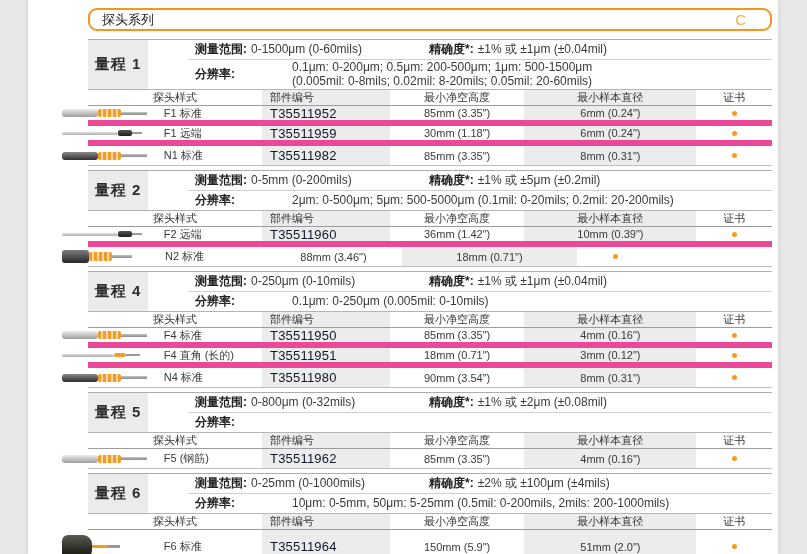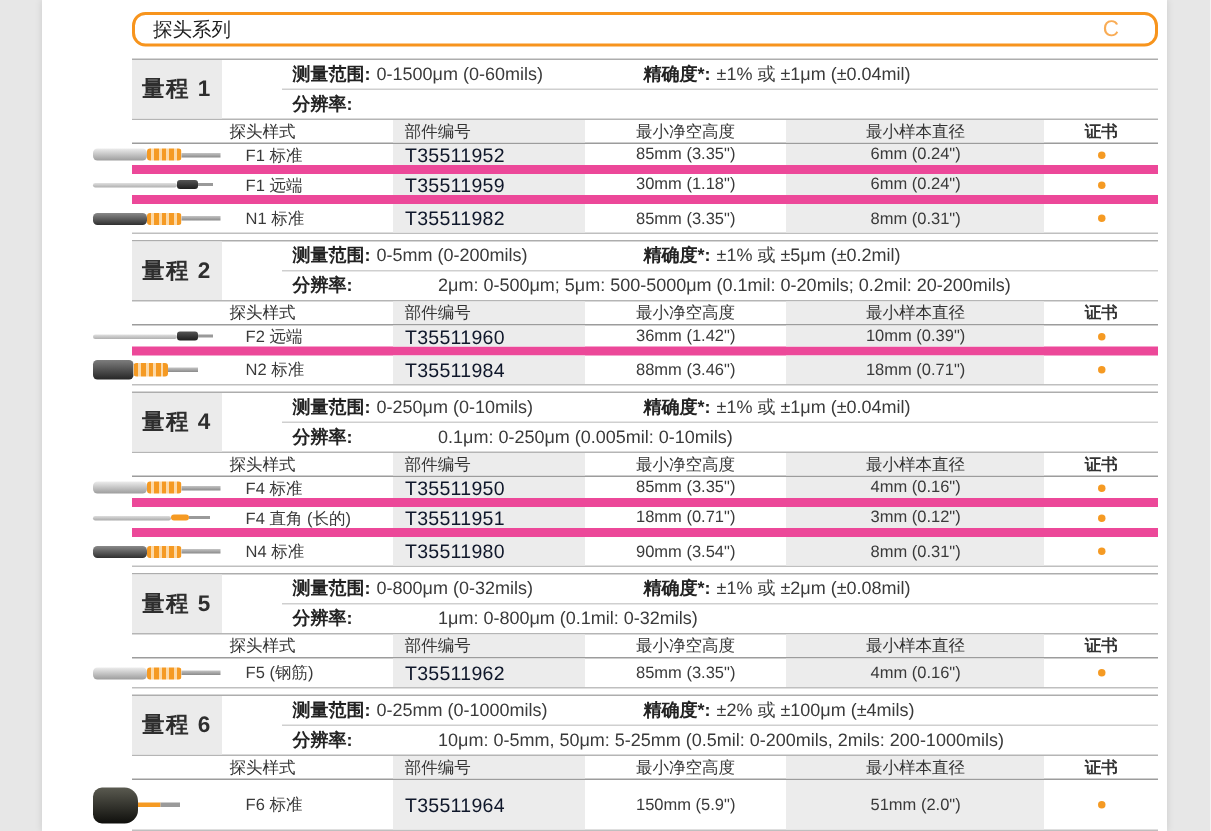--- a/index.html
+++ b/index.html
@@ -54,21 +54,21 @@
   .trow { height:20px; font-size:11px; border-bottom:6px solid #ec4899; }
   .trow.last { border-bottom:1px solid #bfbfbf; }
   .trow.tall { height:34px; }
 
   .c12 { width:177px; justify-content:center;font-family:Liberation Serif, serif; }
   .c1 { width:72px;  justify-content:flex-start; overflow:visible; }
   .c2 { width:105px; padding-left:5px; }
   .c3 { width:130px; padding-left:8px; }
   .c4 { width:137px; justify-content:center; }
   .c5 { width:175px; justify-content:center; }
-  .c6 { width:77px;  justify-content:center;font-weight:bold; }
+  .c6 { width:77px;  justify-content:center; }
   .gray { background:#ececec; }
   .part { color:#0f172a; font-size:13px; letter-spacing:.2px; text-decoration:none; cursor:pointer; }
   .dot { width:5px; height:5px; border-radius:50%; background:#F59A23; display:inline-block; }
 
   
   .probe { display:flex; align-items:center; width:96px; margin-left:-26px; height:16px; flex:none; }
   .probe i { display:block; flex:none; }
   .p-body  { width:36px; height:8px; border-radius:3px; background:linear-gradient(#ececec,#9d9d9d); }
   .p-ribs  { width:23px; height:8px; border-radius:2px;
              background:repeating-linear-gradient(90deg,#F59A23 0 3px,#fcd9a8 3px 5px); }
@@ -103,20 +103,24 @@
   <div class="sec">
     <div class="specs">
       <div class="range-box">量程 1</div>
       <div class="spec-rows">
         <div class="spec-row first">
           <span class="pair-range"><b>测量范围:</b><span>0-1500μm (0-60mils)</span></span>
           <span class="pair-acc"><b>精确度*:</b><span>±1% 或 ±1μm (±0.04mil)</span></span>
         </div>
         <div class="spec-row">
           <b class="res-label">分辨率:</b>
+          <span class="res-val">
+                  <div>0.1μm: 0-200μm; 0.5μm: 200-500μm; 1μm: 500-1500μm</div>
+                  <div>(0.005mil: 0-8mils; 0.02mil: 8-20mils; 0.05mil: 20-60mils)</div>
+                </span>
         </div>
       </div>
     </div>
     <div class="row thead">
       <div class="cell c12">探头样式</div>
       <div class="cell c3 gray">部件编号</div>
       <div class="cell c4">最小净空高度</div>
       <div class="cell c5 gray">最小样本直径</div>
       <div class="cell c6">证书</div>
     </div>
@@ -219,23 +223,20 @@
     </div>
     <div class="row trow last">
       <div class="cell c1">
               <div class="probe t-n2">
                 <i class="p-body"></i>
                 <i class="p-ribs"></i>
                 <i class="p-rod"></i>
               </div>
             </div>
       <div class="cell c2">N2 标准</div>
-      <div class="cell c3 gray">
-              <span class="part">T35511984</span>
-            </div>
       <div class="cell c4">88mm (3.46")</div>
       <div class="cell c5 gray">18mm (0.71")</div>
       <div class="cell c6">
               <span class="dot"></span>
             </div>
     </div>
   </div>
 
   <div class="sec">
     <div class="specs">
@@ -319,23 +320,20 @@
   <div class="sec">
     <div class="specs">
       <div class="range-box">量程 5</div>
       <div class="spec-rows">
         <div class="spec-row first">
           <span class="pair-range"><b>测量范围:</b><span>0-800μm (0-32mils)</span></span>
           <span class="pair-acc"><b>精确度*:</b><span>±1% 或 ±2μm (±0.08mil)</span></span>
         </div>
         <div class="spec-row">
           <b class="res-label">分辨率:</b>
-          <span class="res-val">
-                  <div>1μm: 0-800μm (0.1mil: 0-32mils)</div>
-                </span>
         </div>
       </div>
     </div>
     <div class="row thead">
       <div class="cell c12">探头样式</div>
       <div class="cell c3 gray">部件编号</div>
       <div class="cell c4">最小净空高度</div>
       <div class="cell c5 gray">最小样本直径</div>
       <div class="cell c6">证书</div>
     </div>

